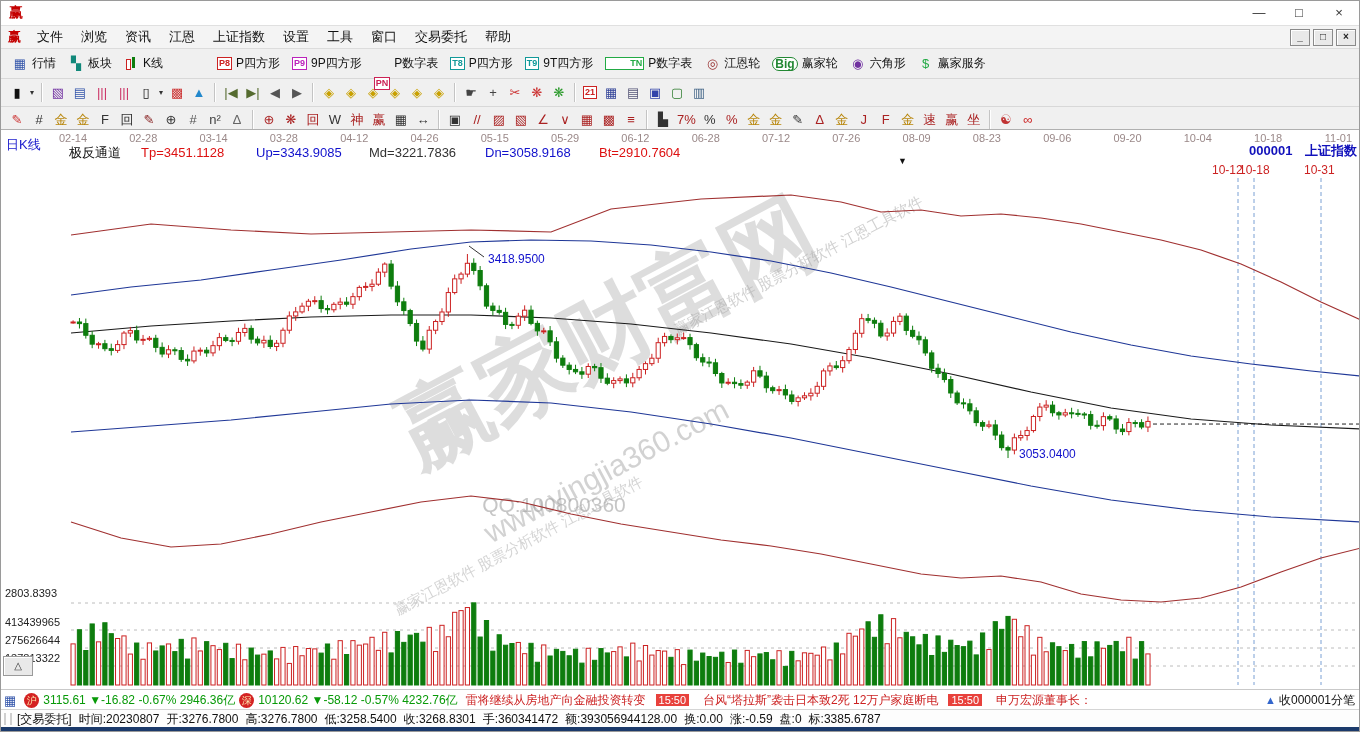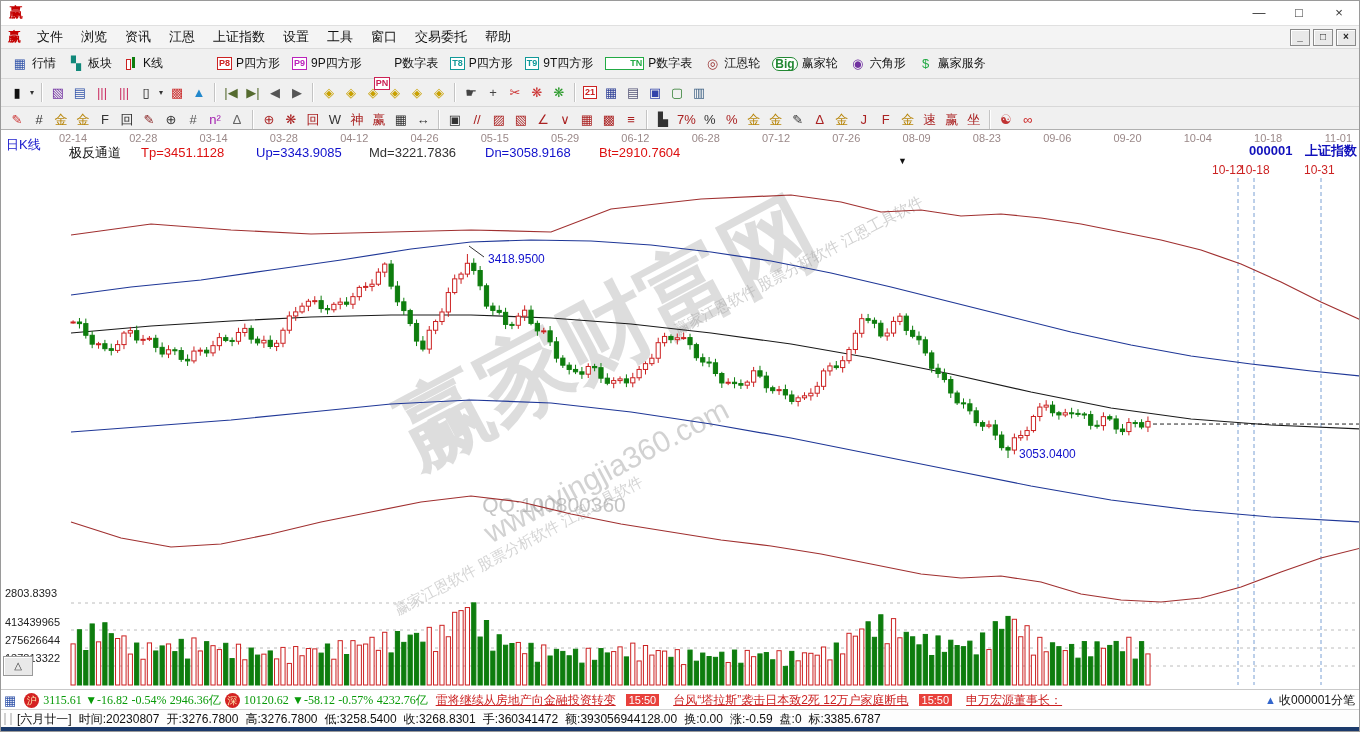--- a/index.html
+++ b/index.html
@@ -39,22 +39,22 @@
   #chart{position:absolute;top:128px;left:0;width:1360px;height:560px;background:#ffffff;border-top:1px solid #b0b0b0;}
   #chart svg{display:block;}
   .pane-toggle{position:absolute;left:2px;top:526px;width:30px;height:20px;border:1px solid #9a9a9a;
     background:#e9e9e9;box-shadow:inset 1px 1px 0 #fff;font-size:10px;color:#333;line-height:16px;text-align:center;}
   
   .status1{position:absolute;top:688px;left:0;width:1360px;height:20px;background:#ffffff;border-top:1px solid #c9c9c9;
     display:flex;align-items:center;font-size:12px;white-space:nowrap;overflow:hidden;}
   .status1 .gicon{color:#3355aa;font-size:13px;margin:0 4px 0 3px;}
   .mkt-badge{display:inline-block;width:15px;height:15px;border-radius:50%;background:#d42222;color:#ffe9b0;
     font-size:10px;line-height:15px;text-align:center;margin:0 4px;}
-  .green{color:#089a08;font-family:Liberation Serif, serif;}
-  .newsred{color:#cc2222;margin-left:8px;text-decoration:underline;}
+  .green{color:#089a08;}
+  .newsred{color:#cc2222;margin-left:8px;}
   .time-badge{display:inline-block;background:#e8413c;color:#fff;font-size:11px;padding:0 3px;margin:0 6px 0 10px;}
   .tickarea{margin-left:auto;display:flex;align-items:center;padding-right:6px;color:#111;}
   .tick-icon{color:#3366cc;font-size:11px;margin-right:3px;}
   .status2{position:absolute;top:708px;left:0;width:1360px;height:18px;background:#fdfdfd;border-top:1px solid #d5d5d5;
     display:flex;align-items:center;font-size:12px;color:#111;white-space:nowrap;overflow:hidden;}
   .grip{width:4px;height:12px;border-left:2px solid #cfcfcf;border-right:2px solid #cfcfcf;margin:0 5px 0 3px;}
   .s2item{margin-right:7px;}
   .bottomstrip{position:absolute;top:726px;left:0;width:1360px;height:6px;background:#1b3a6b;}
 </style>
 </head>
@@ -252,21 +252,21 @@
     <button class="tbtn" style="padding: 1px 3px;">
       <span class="tibox" style="color: rgb(136, 34, 34);">✎</span>
     </button>
     <button class="tbtn" style="padding: 1px 3px;">
       <span class="tibox" style="color: rgb(51, 51, 51);">⊕</span>
     </button>
     <button class="tbtn" style="padding: 1px 3px;">
       <span class="tibox" style="color: rgb(85, 85, 85);">#</span>
     </button>
     <button class="tbtn" style="padding: 1px 3px;">
-      <span class="tibox" style="color: #a21caf;">n²</span>
+      <span class="tibox" style="color: #404040;">n²</span>
     </button>
     <button class="tbtn" style="padding: 1px 3px;">
       <span class="tibox" style="color: rgb(102, 102, 102);">∆</span>
     </button>
     <span class="tsep"></span>
     <button class="tbtn" style="padding: 1px 3px;">
       <span class="tibox" style="color: rgb(170, 34, 34);">⊕</span>
     </button>
     <button class="tbtn" style="padding: 1px 3px;">
       <span class="tibox" style="color: rgb(170, 34, 34);">❋</span>
@@ -943,33 +943,33 @@
       <text x="1248" y="25" fill="#1111bb" font-size="13" font-weight="bold">000001</text>
       <text x="1304" y="25" fill="#1111bb" font-size="13" font-weight="bold">上证指数</text>
     </svg>
   </div>
 
 <div class="status1">
   <span class="gicon">▦</span>
   <span class="mkt-badge">沪</span>
   <span class="green">3115.61</span>&nbsp;
   <span class="green">▼-16.82</span>&nbsp;
-  <span class="green">-0.54%</span>&nbsp;
+  <span class="green">-0.67%</span>&nbsp;
   <span class="green">2946.36亿</span>
   <span class="mkt-badge">深</span>
   <span class="green">10120.62</span>&nbsp;
   <span class="green">▼-58.12</span>&nbsp;
   <span class="green">-0.57%</span>&nbsp;
   <span class="green">4232.76亿</span>
   <span id="news-ticker"><span class="newsred">雷将继续从房地产向金融投资转变</span><span class="time-badge">15:50</span><span class="newsred">台风“塔拉斯”袭击日本致2死 12万户家庭断电</span><span class="time-badge">15:50</span><span class="newsred">申万宏源董事长：</span></span>
   <span class="tickarea">
     <span class="tick-icon">▲</span>
     <span>收000001分笔</span>
   </span>
 </div>
 
 <div class="status2">
   <span class="grip"></span>
-  <span class="s2item">[六月廿一]</span>
+  <span class="s2item">[交易委托]</span>
   <span id="ohlc-fields"><span class="s2item">时间:20230807</span><span class="s2item">开:3276.7800</span><span class="s2item">高:3276.7800</span><span class="s2item">低:3258.5400</span><span class="s2item">收:3268.8301</span><span class="s2item">手:360341472</span><span class="s2item">额:393056944128.00</span><span class="s2item">换:0.00</span><span class="s2item">涨:-0.59</span><span class="s2item">盘:0</span><span class="s2item">标:3385.6787</span></span>
 </div>
 
 <div class="bottomstrip"></div>
 
 </body></html>

